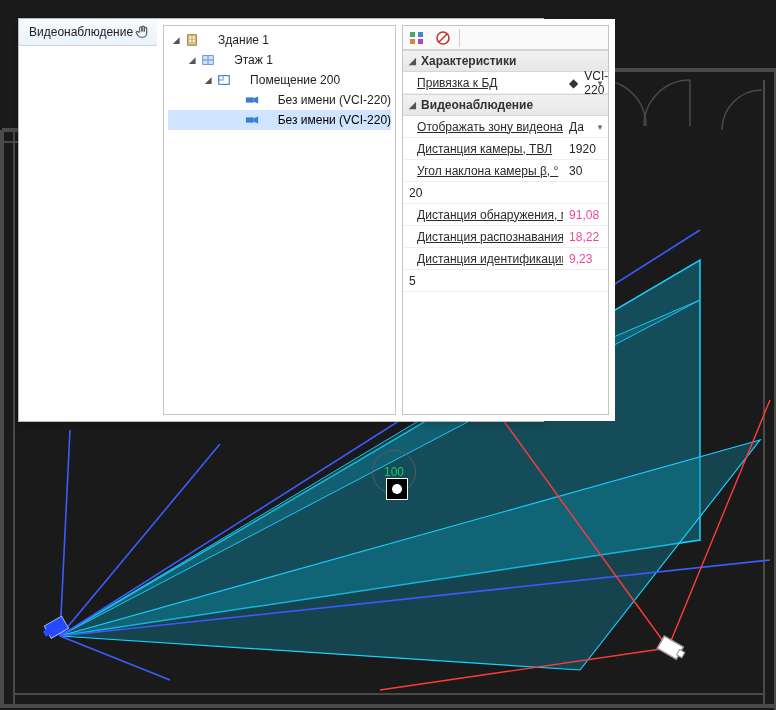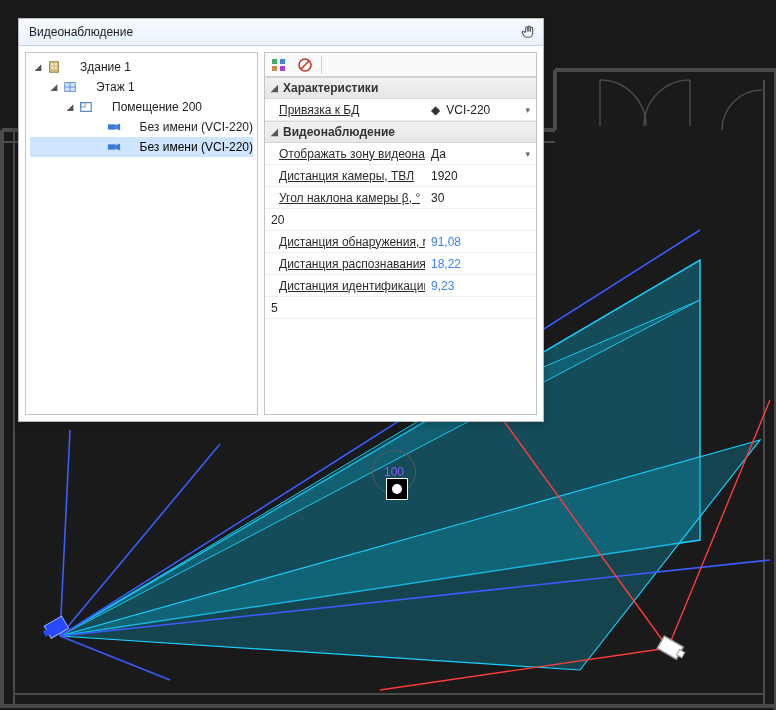--- a/index.html
+++ b/index.html
@@ -3,21 +3,21 @@
 <meta charset="utf-8">
 <style>
   * { box-sizing: border-box; margin: 0; padding: 0; font-family: "Segoe UI", Tahoma, sans-serif; font-size: 12px; }
   body { width: 776px; height: 710px; background: #1a1a1a; position: relative; overflow: hidden; }
 
   .cad-canvas { position: absolute; inset: 0; }
 
   .panel {
     position: absolute; top: 18px; left: 18px; width: 526px; height: 404px;
     background: #fff; border: 1px solid #b9b9b9; box-shadow: 0 2px 8px rgba(0,0,0,.2);
-    display: flex; flex-direction: column;
+    display: flex; flex-direction: row;
   }
   .panel-header {
     background: linear-gradient(#f7fbff, #e9f2fb);
     border-bottom: 1px solid #c4d6e8; height: 27px;
     display: flex; align-items: center; justify-content: space-between;
     padding: 0 6px 0 10px; color: #222;
   }
   .hand-cursor { width: 18px; height: 18px; display: flex; align-items: center; justify-content: center; color:#555; }
 
   .panel-body { flex: 1; display: flex; background: #fff; }
@@ -53,29 +53,29 @@
   .prop-grid { flex:1; overflow:auto; }
   .prop-cat {
     background: linear-gradient(#f1f1f1,#e7e7e7);
     border-top:1px solid #d6d6d6; border-bottom:1px solid #d6d6d6;
     height:22px; display:flex; align-items:center; padding-left:6px; font-weight:600; color:#333;
   }
   .prop-cat .tri { width:12px; color:#555; font-size:9px; }
   .prop-row { display:flex; height:22px; border-bottom:1px solid #eee; }
   .prop-name { width:160px; padding-left:14px; display:flex; align-items:center; color:#2b2b2b; overflow:hidden; text-overflow:ellipsis; white-space:nowrap;text-decoration:underline; }
   .prop-val { flex:1; display:flex; align-items:center; padding-left:6px; color:#222; position:relative; }
-  .prop-val.dim { color:#3b82f6; }
+  .prop-val.dim { color:#ec4899; }
   .val-chevron { position:absolute; right:6px; color:#666; font-size:9px; }
   .val-diamond { margin-right:6px; color:#333; }
 
   .room-label {
     position:absolute; left:372px; top:450px; width:44px; height:44px;
     border:1.5px solid #5a5a5a; border-radius:50%;
     display:flex; align-items:center; justify-content:center;
-    color:#8b5cf6; font-family:Arial, sans-serif; font-size:15px;
+    color:#22c55e; font-family:Arial, sans-serif; font-size:15px;
   }
   .center-marker {
     position:absolute; left:386px; top:478px; width:22px; height:22px;
     background:#000; border:1.5px solid #fff; display:flex; align-items:center; justify-content:center;
   }
   .center-marker .dot { width:10px; height:10px; border-radius:50%; background:#fff; }
 </style>
 </head>
 <body>
 

